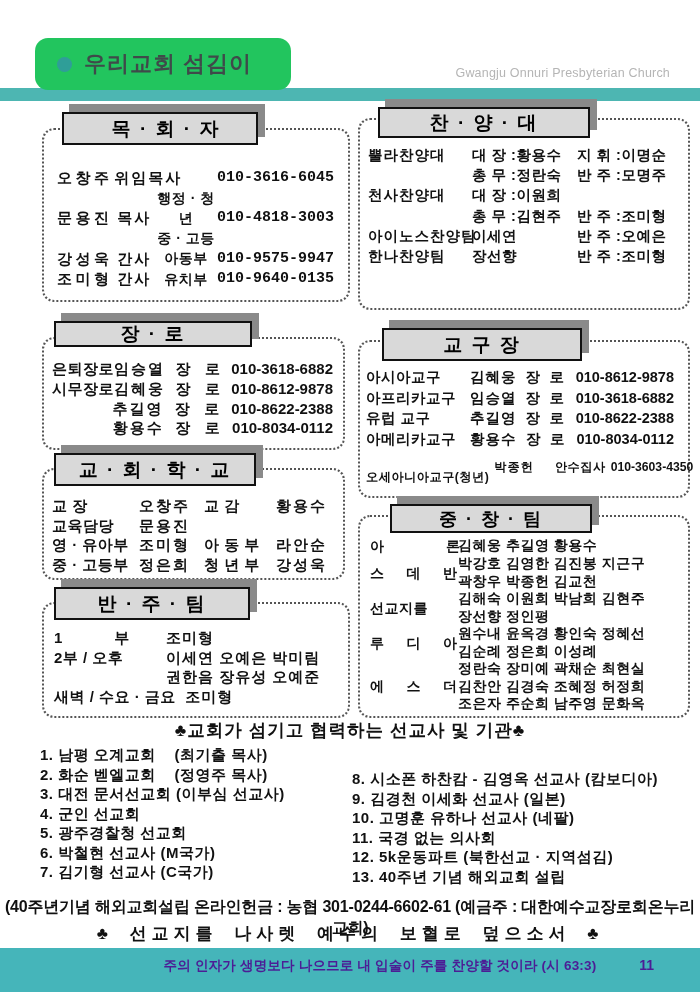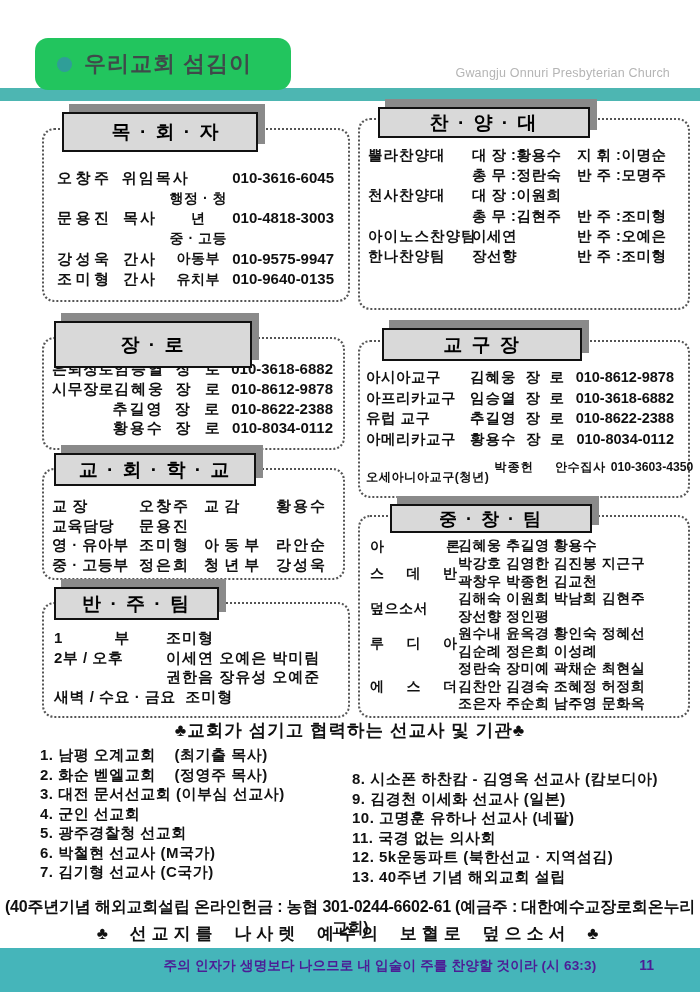--- a/index.html
+++ b/index.html
@@ -26,36 +26,36 @@
   .sec-title{
     position:absolute;z-index:3;background:#d9d9d9;border:2px solid #111;
     box-shadow:7px -8px 0 0 #8a8a8a;display:flex;align-items:center;justify-content:center;
     font-size:19px;letter-spacing:2px;box-sizing:border-box;color:#000;
   }
   .rows{position:absolute;display:flex;flex-direction:column;justify-content:space-between;}
   .trow{display:flex;align-items:center;}
   .cell{white-space:pre;letter-spacing:0.5px;line-height:1.3;}
   
   #sec-pastors{left:42px;top:128px;width:308px;height:174px;font-size:15px;}
-  #sec-pastors .sec-title{left:18px;top:-18px;width:196px;height:40px;padding-left:12px;}
+  #sec-pastors .sec-title{left:18px;top:-18px;width:196px;height:33px;padding-left:12px;}
   #sec-pastors .rows{top:38px;bottom:12px;left:13px;right:14px;}
   .r-pastors .c0{width:70px;letter-spacing:3.5px;}
   .r-pastors .c1{width:44px;letter-spacing:2px;}
   .r-pastors .c2{width:72px;text-align:center;font-size:14px;white-space:pre-line;line-height:1.45;}
-  .r-pastors .c3{margin-left:auto;letter-spacing:0;}
+  .r-pastors .c3{margin-left:auto;letter-spacing:0;font-family:Liberation Mono, monospace;}
   
   #sec-choir{left:358px;top:118px;width:332px;height:192px;font-size:14.5px;}
   #sec-choir .sec-title{left:18px;top:-13px;width:212px;height:31px;}
   #sec-choir .rows{top:26px;bottom:42px;left:8px;right:8px;}
   .r-choir .c0{width:104px;letter-spacing:1px;}
   .r-choir .c1{width:105px;}
   .r-choir .c2{flex:1;}
   
   #sec-elders{left:42px;top:337px;width:303px;height:113px;font-size:15px;}
-  #sec-elders .sec-title{left:10px;top:-18px;width:198px;height:47px;}
+  #sec-elders .sec-title{left:10px;top:-18px;width:198px;height:26px;}
   #sec-elders .rows{top:20px;bottom:10px;left:8px;right:10px;}
   .r-elders .c0{width:62px;}
   .r-elders .c1{width:64px;letter-spacing:2px;}
   .r-elders .c2{width:58px;}
   .r-elders .c3{margin-left:auto;letter-spacing:0;}
   
   #sec-parish{left:358px;top:340px;width:332px;height:158px;font-size:14.5px;}
   #sec-parish .sec-title{left:22px;top:-14px;width:200px;height:33px;}
   #sec-parish .rows{top:26px;bottom:10px;left:6px;right:14px;}
   .r-parish .c0{flex:0 0 auto;min-width:104px;}
@@ -69,21 +69,21 @@
   
   #sec-school{left:42px;top:468px;width:303px;height:112px;font-size:15px;}
   #sec-school .sec-title{left:10px;top:-17px;width:202px;height:33px;}
   #sec-school .rows{top:26px;bottom:10px;left:8px;right:8px;}
   .r-school .c0{width:87px;}
   .r-school .c1{width:65px;letter-spacing:2px;}
   .r-school .c2{width:72px;}
   .r-school .c3{flex:1;letter-spacing:2px;}
   
   #sec-accomp{left:42px;top:602px;width:308px;height:116px;font-size:15px;}
-  #sec-accomp .sec-title{left:10px;top:-17px;width:165px;height:33px;}
+  #sec-accomp .sec-title{left:10px;top:-17px;width:196px;height:33px;}
   #sec-accomp .rows{top:24px;bottom:10px;left:10px;right:8px;}
   .r-accomp .c0{flex:0 0 auto;min-width:112px;}
   .r-accomp .c1{letter-spacing:1px;}
   
   #sec-ensemble{left:358px;top:515px;width:332px;height:203px;font-size:14px;}
   #sec-ensemble .sec-title{left:30px;top:-13px;width:202px;height:29px;font-size:18px;}
   #sec-ensemble .rows{top:20px;bottom:8px;left:10px;right:6px;}
   .r-ensemble .c0{width:88px;}
   .r-ensemble .c1{flex:1;white-space:pre-line;line-height:1.25;}
   
@@ -302,21 +302,21 @@
         <div class="trow r-ensemble">
           <span class="cell c0">아              론</span>
           <span class="cell c1">김혜웅 추길영 황용수</span>
         </div>
         <div class="trow r-ensemble">
           <span class="cell c0">스     데     반</span>
           <span class="cell c1">박강호 김영한 김진봉 지근구
 곽창우 박종헌 김교천</span>
         </div>
         <div class="trow r-ensemble">
-          <span class="cell c0">덮으소서</span>
+          <span class="cell c0">선교지를</span>
           <span class="cell c1">김해숙 이원희 박남희 김현주
 장선향 정인평</span>
         </div>
         <div class="trow r-ensemble">
           <span class="cell c0">루     디     아</span>
           <span class="cell c1">원수내 윤옥경 황인숙 정혜선
 김순례 정은희 이성례</span>
         </div>
         <div class="trow r-ensemble">
           <span class="cell c0">에     스     더</span>

